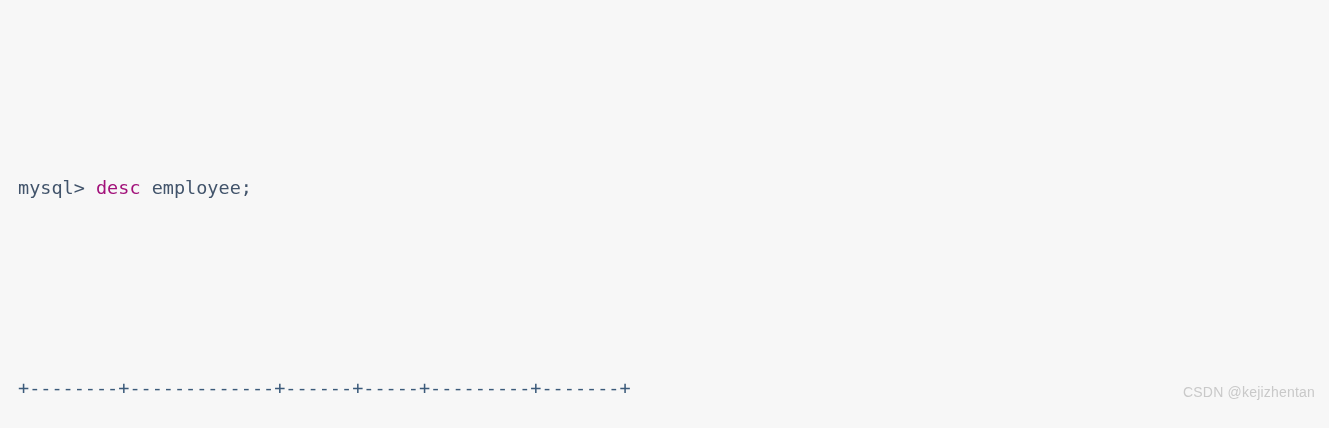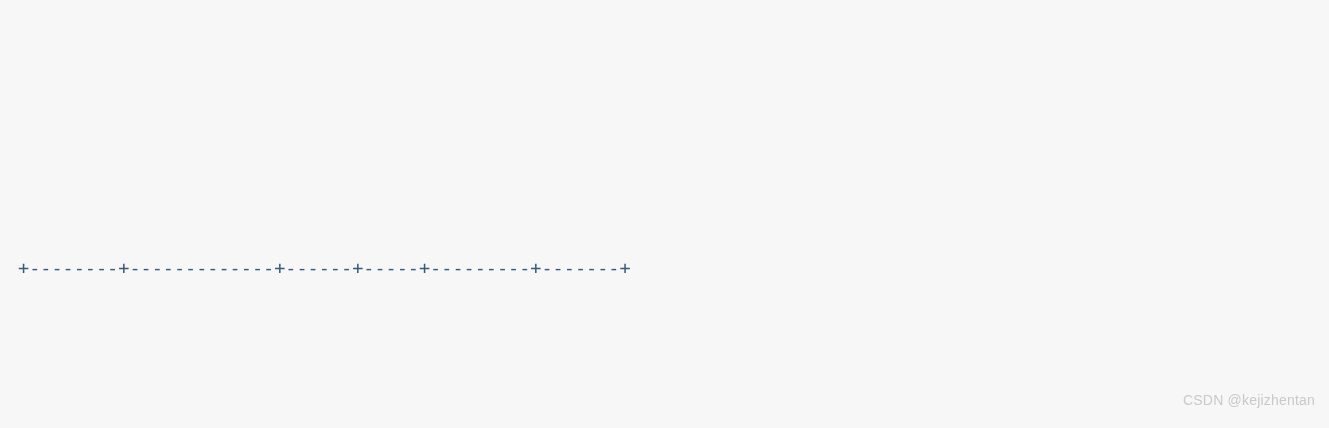--- a/index.html
+++ b/index.html
@@ -30,36 +30,37 @@
     white-space: pre;
   }
   
   .tk-plain   { color: #42546b; }
   .tk-kw      { color: #a2117a; }
   .tk-rule    { color: #3b5a7a; }
 
   #watermark {
     position: absolute;
     right: 14px;
-    bottom: 8px;
+    bottom: 16px;
     font-family: "Liberation Sans", "DejaVu Sans", sans-serif;
     font-size: 14px;
     color: #c9c9c9;
     letter-spacing: 0.2px;
     white-space: pre;
   }
 </style>
 </head>
 <body>
 
 <div id="screen">
 
   <div id="terminal">
 
     
+    <div class="line"><span class="tk-plain">mysql&gt;</span><span class="tk-plain"> </span><span class="tk-kw">desc</span><span class="tk-plain"> </span><span class="tk-plain">employee;</span></div>
 
     
     <div class="line"><span class="tk-rule">+--------+-------------+------+-----+---------+-------+</span></div>
 
     
     
 
     
     
 

